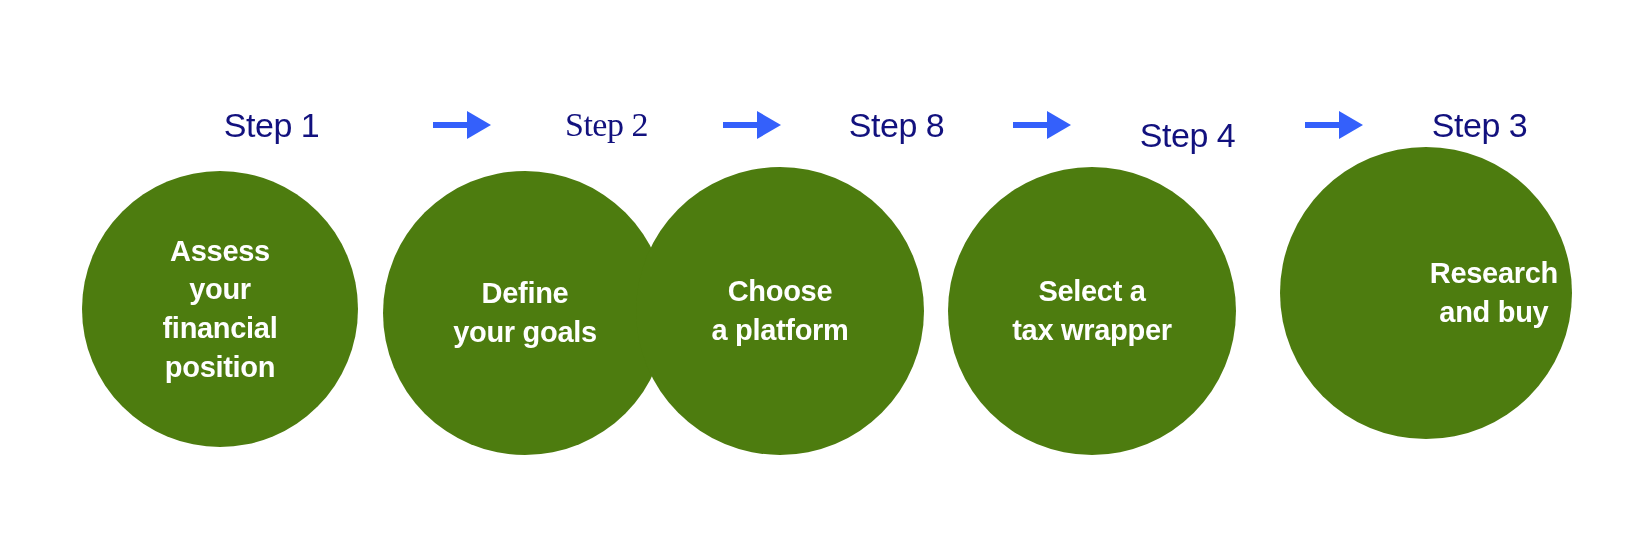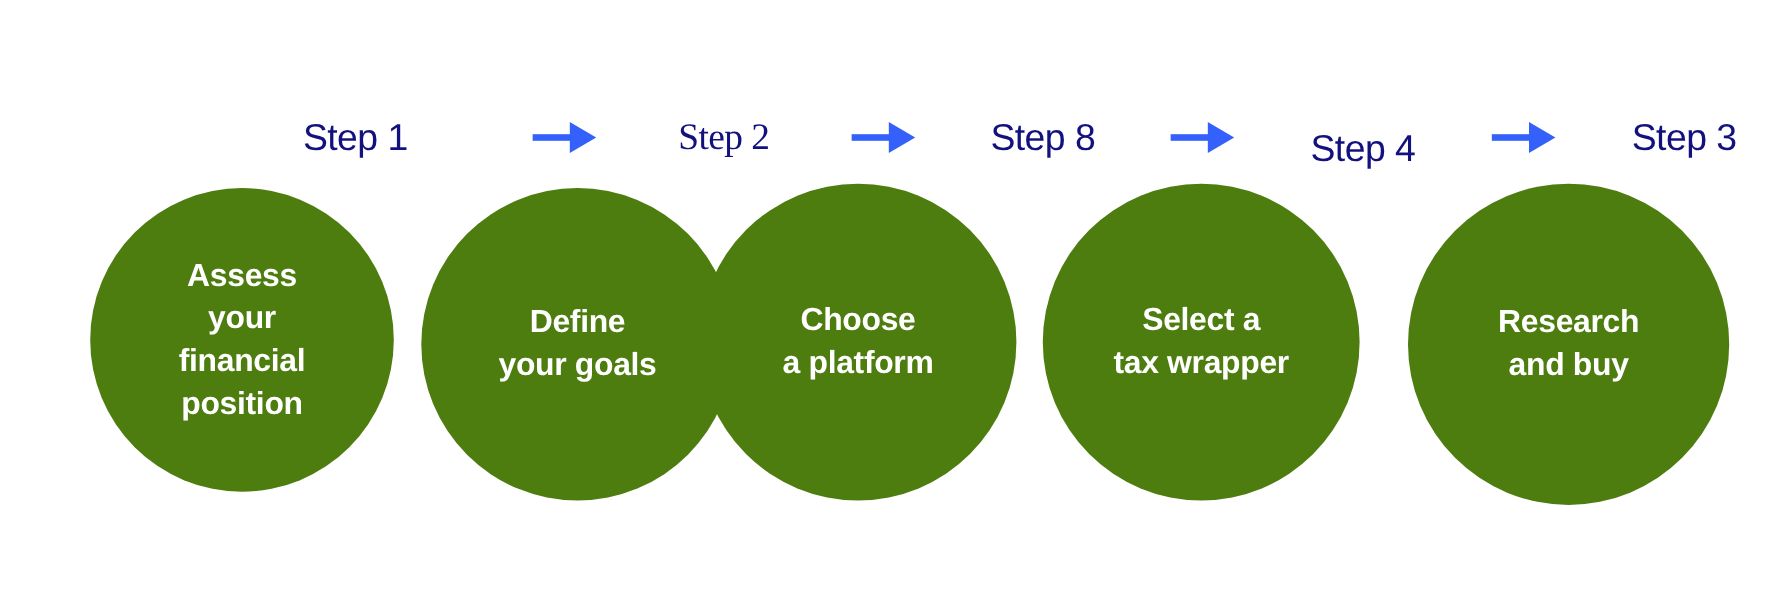--- a/index.html
+++ b/index.html
@@ -23,21 +23,21 @@
 
   
   .steps-header {
     position: absolute;
     left: 0;
     top: 96px;
     width: 1625px;
     height: 58px;
     display: flex;
     align-items: center;
-    justify-content: flex-end;
+    justify-content: center;
     padding-left: 82px;
     box-sizing: border-box;
   }
 
   .step-label {
     color: #12117E;
     font-size: 34px;
     font-weight: 400;
     letter-spacing: -0.5px;
     line-height: 1;
@@ -90,21 +90,21 @@
     letter-spacing: -0.3px;
     white-space: pre-line;
     padding: 0 14px;
   }
 
   
   #circle-1 { left: 82px;   top: 171px; width: 276px; height: 276px; }
   #circle-2 { left: 383px;  top: 171px; width: 284px; height: 284px; }
   #circle-3 { left: 636px;  top: 167px; width: 288px; height: 288px; }
   #circle-4 { left: 948px;  top: 167px; width: 288px; height: 288px; justify-content: center; }
-  #circle-5 { left: 1280px; top: 167px; width: 292px; height: 292px; }
+  #circle-5 { left: 1280px; top: 147px; width: 292px; height: 292px; justify-content: flex-end; }
 </style>
 </head>
 <body>
 
 <div id="canvas">
 
   <div class="steps-header">
 
     <div class="step-label col-1">Step 1</div>
 

